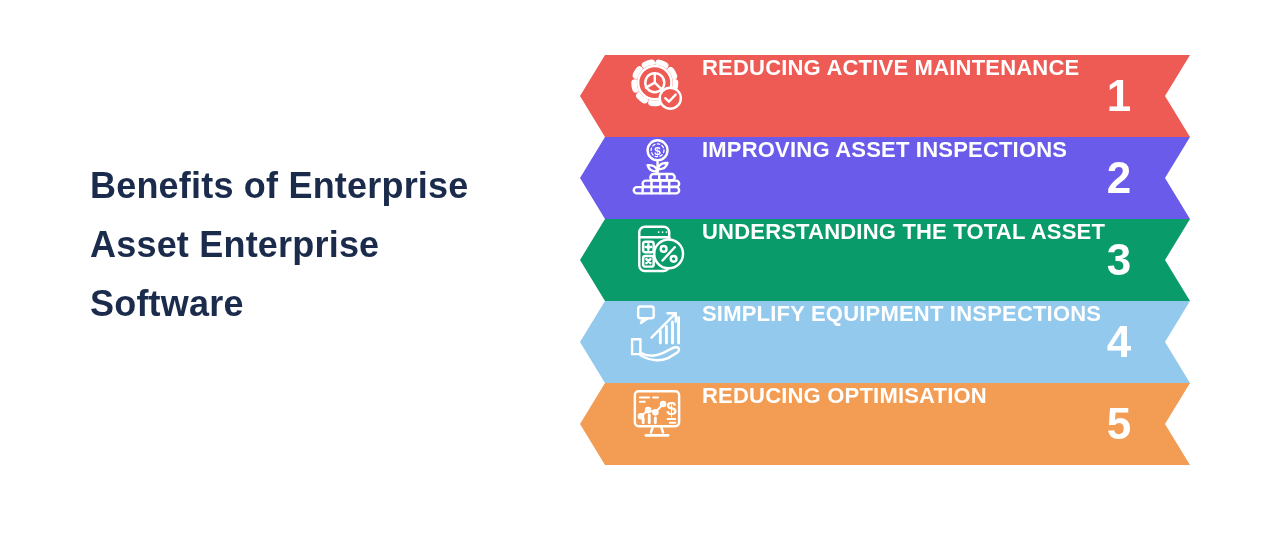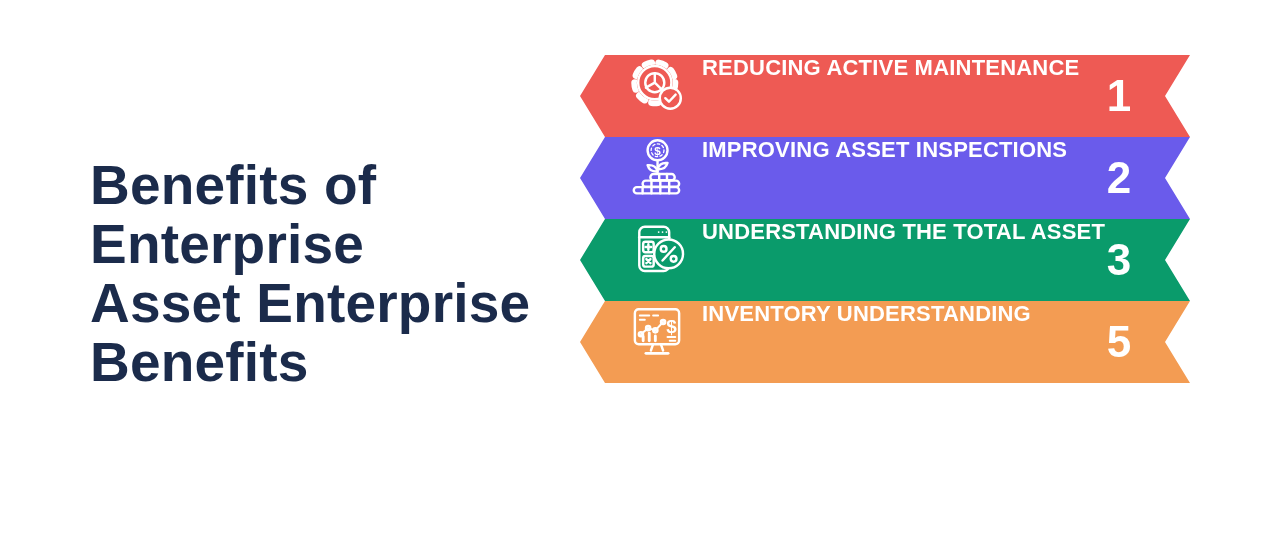--- a/index.html
+++ b/index.html
@@ -7,21 +7,21 @@
   body {
     background:#ffffff;
     font-family:"Liberation Sans", sans-serif;
     position:relative;
     overflow:hidden;
   }
   .title {
     position:absolute;
     left:90px; top:156px;
     width:500px;
-    font-size:55px;
+    font-size:36px;
     line-height:59px;
     font-weight:bold;
     color:var(--title-color, #1b2b4b);
     letter-spacing:0.2px;
   }
   .banners {
     position:absolute;
     left:580px; top:55px;
     width:610px;
   }
@@ -57,21 +57,21 @@
     font-weight:bold;
     font-size:44px;
   }
 </style>
 </head>
 <body style="--title-color: #1b2b4b;">
 
 <div class="title">
   <div>Benefits of Enterprise</div>
   <div>Asset Enterprise</div>
-  <div>Benefits</div>
+  <div>Software</div>
 </div>
 
 <div class="banners">
 
   <div class="banner" style="--bc: #ee5a54;">
     <span class="icon">
       <svg viewBox="0 0 56 56" fill="none" stroke="#ffffff" stroke-width="2.2" stroke-linecap="round" stroke-linejoin="round">
         <circle cx="26" cy="25" r="18" stroke-width="6.5" stroke-dasharray="5.8 6.77"></circle>
         <circle cx="26" cy="25" r="16.2" fill="var(--bc)" stroke="none"></circle>
         <circle cx="26" cy="25" r="15"></circle>
@@ -121,36 +121,54 @@
         <circle cx="38.5" cy="31.5" r="13" fill="var(--bc)"></circle>
         <path d="M33 37.5 L44 25.5"></path>
         <circle cx="34" cy="27" r="2.6"></circle>
         <circle cx="43" cy="36" r="2.6"></circle>
       </svg>
     </span>
     <span class="label">UNDERSTANDING THE TOTAL ASSET</span>
     <span class="num">3</span>
   </div>
 
+  <div class="banner" style="--bc: #92c9ed;">
+    <span class="icon">
+      <svg viewBox="0 0 56 56" fill="none" stroke="#ffffff" stroke-width="2.2" stroke-linecap="round" stroke-linejoin="round">
+        <rect x="11" y="5" width="14" height="10.5" rx="2"></rect>
+        <path d="M15.5 15.5 L13.5 19.8 L20 15.5"></path>
+        <path d="M23 33 L45 11"></path>
+        <path d="M37.5 11 L45 11 L45 18.5"></path>
+        <path d="M31 38 L31 27" stroke-width="2.6"></path>
+        <path d="M36.5 38 L36.5 23" stroke-width="2.6"></path>
+        <path d="M42 38 L42 19" stroke-width="2.6"></path>
+        <path d="M47.5 38 L47.5 15" stroke-width="2.6"></path>
+        <rect x="5.5" y="34.5" width="7.5" height="13.5"></rect>
+        <path d="M13 46.8 C19 49.8 26.5 50 32.5 47.4 C37.5 45.2 41 42.3 45 41.8 C48.3 41.4 48.8 44.8 46.2 46.6 L38 51.6 C31.5 54.4 22.5 54 16.5 50.8 L13 49"></path>
+      </svg>
+    </span>
+    <span class="label">SIMPLIFY EQUIPMENT INSPECTIONS</span>
+    <span class="num">4</span>
+  </div>
 
   <div class="banner" style="--bc: #f39c53;">
     <span class="icon">
       <svg viewBox="0 0 56 56" fill="none" stroke="#ffffff" stroke-width="2.2" stroke-linecap="round" stroke-linejoin="round">
         <rect x="8" y="7.5" width="40" height="31.5" rx="3.5"></rect>
         <path d="M24.5 39 L22.5 44.7 M31.5 39 L33.5 44.7"></path>
         <path d="M18 47.3 L38 47.3" stroke-width="2.6"></path>
         <path d="M12.5 13 L21 13 M12.5 17 L17 17" stroke-width="1.8"></path>
         <path d="M24.5 13 L29 13" stroke-width="1.8"></path>
         <path d="M13.5 30 L20 24.5 L26.5 26.5 L33.5 19" stroke-width="1.8"></path>
         <circle cx="13.5" cy="30" r="1.9"></circle>
         <circle cx="20" cy="24.5" r="1.9"></circle>
         <circle cx="26.5" cy="26.5" r="1.9"></circle>
         <circle cx="33.5" cy="19" r="1.9"></circle>
         <path d="M15.5 36 L15.5 32 M21 36 L21 29 M26.5 36 L26.5 31.5" stroke-width="2.6"></path>
         <text x="41" y="28.5" font-size="17" font-weight="bold" fill="#ffffff" stroke="none" text-anchor="middle" font-family="Liberation Sans, sans-serif">$</text>
         <path d="M37.5 32.5 L44.5 32.5 M39.5 36 L44.5 36" stroke-width="1.8"></path>
       </svg>
     </span>
-    <span class="label">INVENTORY UNDERSTANDING</span>
+    <span class="label">REDUCING OPTIMISATION</span>
     <span class="num">5</span>
   </div>
 
 </div>
 
 </body></html>

